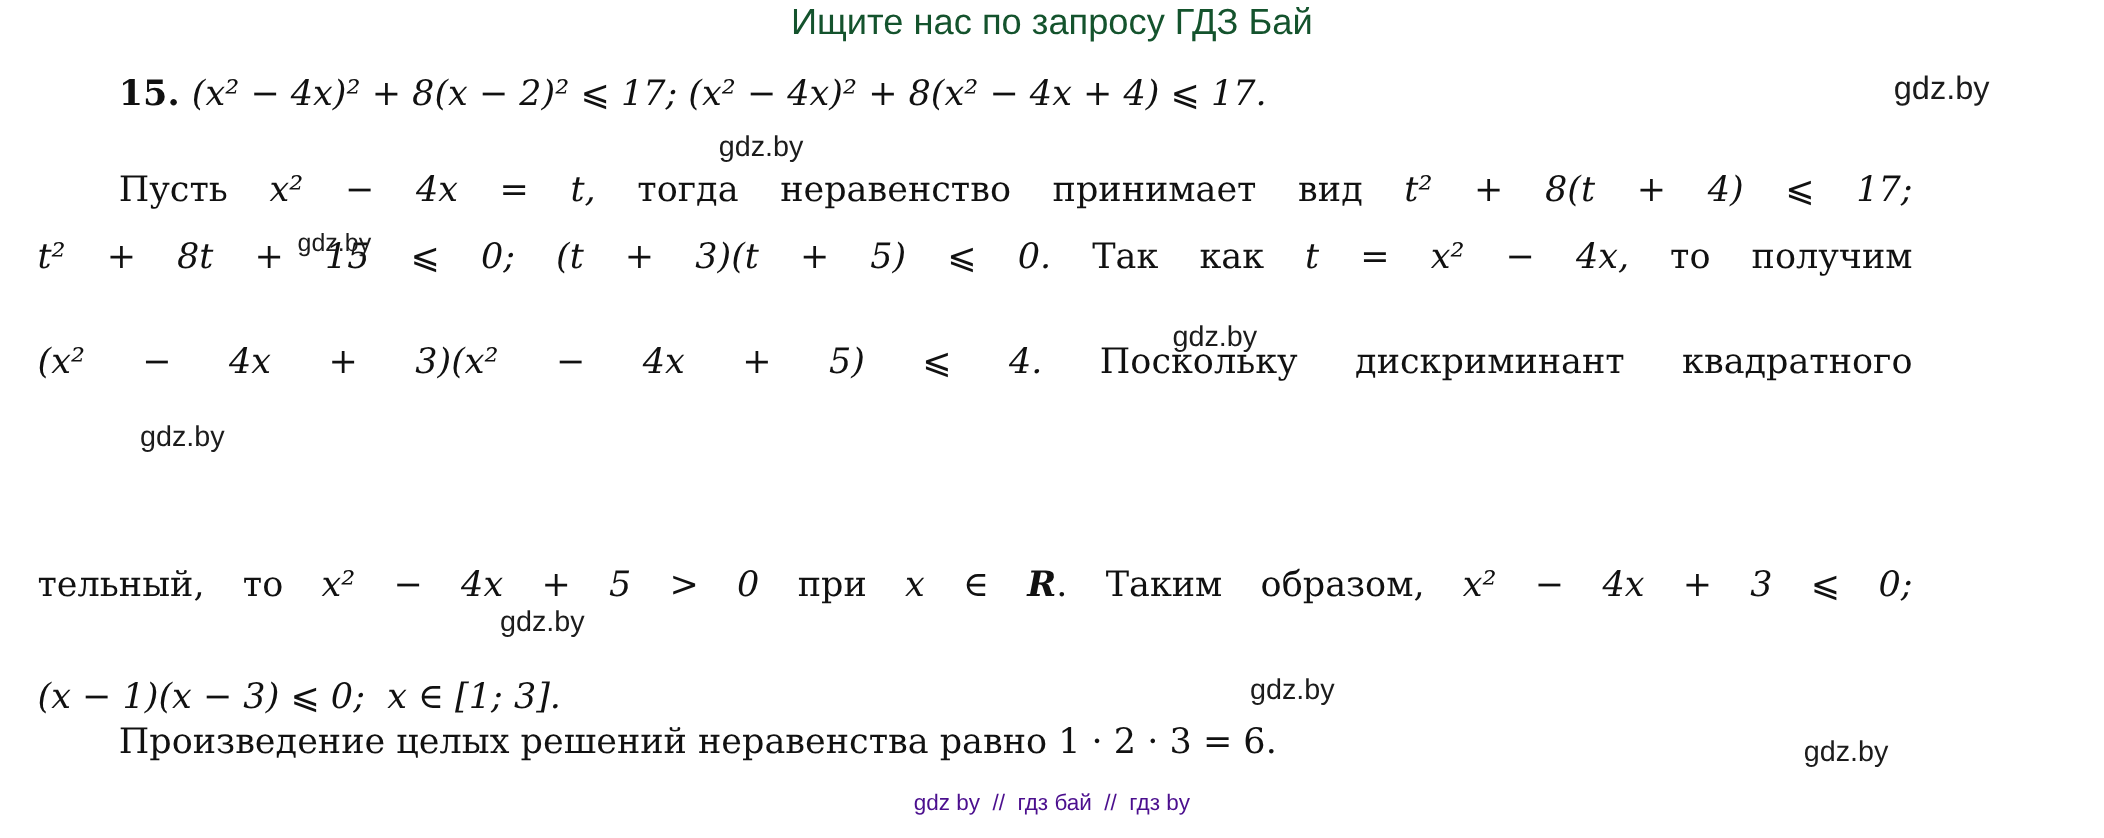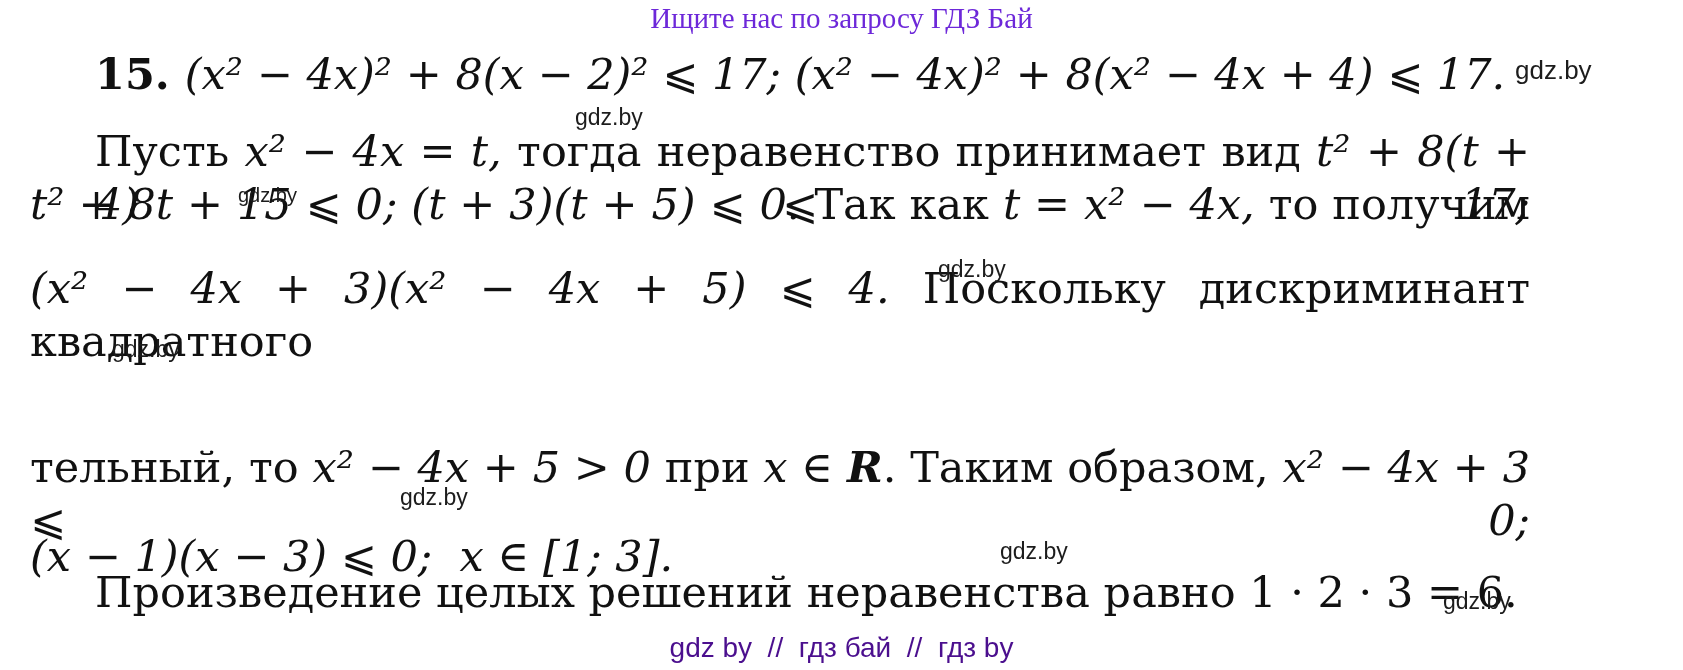--- a/index.html
+++ b/index.html
@@ -12,34 +12,34 @@
     font-family: "DejaVu Serif", serif;
     color: #111111;
   }
   .banner {
     position: absolute;
     left: 0; right: 0;
     text-align: center;
     font-family: "Liberation Sans", sans-serif;
   }
   #header-banner { top: 2px; font-size: 29px; font-weight: 500; }
-  #footer-banner { top: 632px; font-size: 28px; font-weight: 500; }
+  #footer-banner { top: 632px; font-size: 18px; font-weight: 500; }
   #solution-text {
     position: absolute;
     left: 30px;
     top: 0;
     width: 1500px;
     height: 100%;
   }
   .line {
     position: absolute;
     left: 0;
     width: 100%;
     box-sizing: border-box;
-    font-size: 43px;
+    font-size: 28px;
     line-height: 53px;
     white-space: normal;
     font-family: "DejaVu Serif", "DejaVu Sans", serif;
   }
   .line.justify { text-align: justify; text-align-last: justify; }
   .line.indent  { padding-left: 65px; }
   .seg-num  { font-weight: bold; }
   .seg-math { font-style: italic; }
   .seg-mathn{ font-style: normal; text-align: right; }
   .seg-setR { font-style: italic; font-weight: bold; }
@@ -48,21 +48,21 @@
     position: absolute;
     font-family: Liberation Sans, sans-serif;
     color: #1c1c1c;
     white-space: nowrap;
   }
 </style>
 </head>
 <body>
 
 <div id="page">
-  <div id="header-banner" class="banner" style="color: #6d28d9; font-family: Liberation Serif, serif;">Ищите нас по запросу ГДЗ Бай</div>
+  <div id="header-banner" class="banner" style="color: #14532d;">Ищите нас по запросу ГДЗ Бай</div>
 
   <div id="solution-text">
       <div class="line indent" style="top: 48px;"><span class="seg-num">15. </span><span class="seg-math">(x² − 4x)² + 8(x − 2)² ⩽ 17; (x² − 4x)² + 8(x² − 4x + 4) ⩽ 17.</span></div>
       <div class="line justify indent" style="top: 125px;"><span class="seg-text">Пусть </span><span class="seg-math">x² − 4x = t,</span><span class="seg-text"> тогда неравенство принимает вид </span><span class="seg-math">t² + 8(t + 4) ⩽ 17;</span></div>
       <div class="line justify" style="top: 178px;"><span class="seg-math">t² + 8t + 15 ⩽ 0; (t + 3)(t + 5) ⩽ 0.</span><span class="seg-text"> Так как </span><span class="seg-math">t = x² − 4x,</span><span class="seg-text"> то получим</span></div>
       <div class="line justify" style="top: 262px;"><span class="seg-math">(x² − 4x + 3)(x² − 4x + 5) ⩽ 4.</span><span class="seg-text"> Поскольку дискриминант квадратного</span></div>
       <div class="line justify" style="top: 441px;"><span class="seg-text">тельный, то </span><span class="seg-math">x² − 4x + 5 &gt; 0</span><span class="seg-text"> при </span><span class="seg-math">x ∈ </span><span class="seg-setR">R</span><span class="seg-mathn">.</span><span class="seg-text"> Таким образом, </span><span class="seg-math">x² − 4x + 3 ⩽ 0;</span></div>
       <div class="line" style="top: 530px;"><span class="seg-math">(x − 1)(x − 3) ⩽ 0;&nbsp; x ∈ [1; 3].</span></div>
       <div class="line indent" style="top: 566px;"><span class="seg-text">Произведение целых решений неравенства равно </span><span class="seg-mathn">1 · 2 · 3 = 6.</span></div>
     </div>

